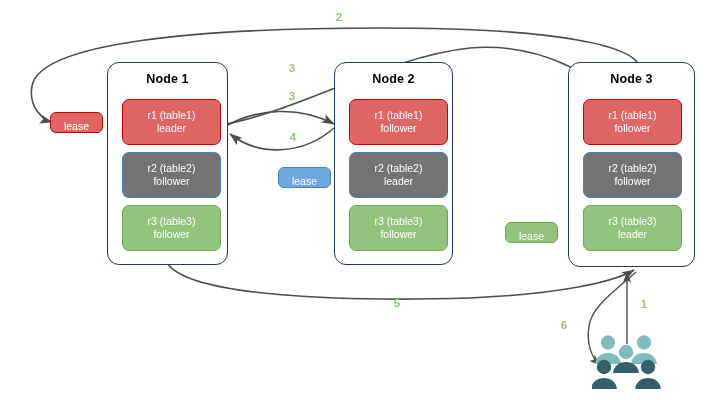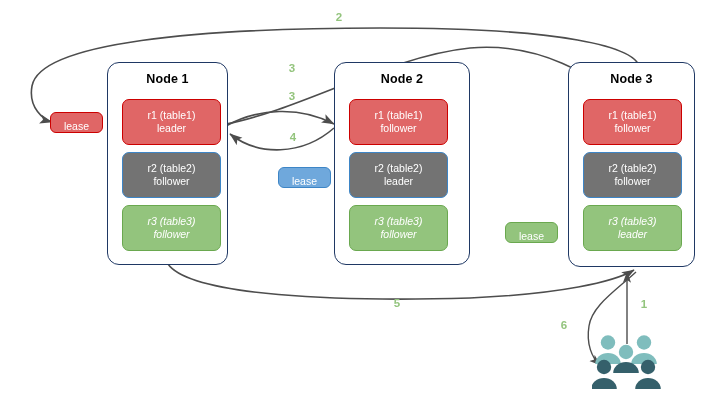--- a/index.html
+++ b/index.html
@@ -52,21 +52,21 @@
     align-items: center;
     justify-content: center;
     color: #ffffff;
     font-size: 10.5px;
     line-height: 13px;
     text-align: center;
   }
   .replica .ln { display: block; }
   .rep-red   { background: #e06666; border: 1.3px solid #cc0000; }
   .rep-blue  { background: #737373; border: 1.3px solid #3d85c6; }
-  .rep-green { background: #93c47d; border: 1.3px solid #6aa84f; font-style: italic; }
+  .rep-green { background: #93c47d; border: 1.3px solid #6aa84f; }
 
   .lease {
     position: absolute;
     box-sizing: border-box;
     border-radius: 6px;
     display: flex;
     align-items: flex-end;
     justify-content: center;
     color: #ffffff;
     font-size: 10.5px;
@@ -139,21 +139,21 @@
       <span class="ln">r2 (table2)</span>
       <span class="ln">follower</span>
     </div>
 
     <div class="replica rep-green" style="left:14px; top:142px; width:99px; height:46px;">
       <span class="ln">r3 (table3)</span>
       <span class="ln">follower</span>
     </div>
   </div>
 
-  <div class="node-box" style="left:334px; top:62px; width:136px; height:203px;">
+  <div class="node-box" style="left:334px; top:62px; width:119px; height:203px;">
     <div class="node-title">Node 2</div>
 
     <div class="replica rep-red" style="left:14px; top:36px; width:99px; height:46px;">
       <span class="ln">r1 (table1)</span>
       <span class="ln">follower</span>
     </div>
 
     <div class="replica rep-blue" style="left:14px; top:89px; width:99px; height:46px;">
       <span class="ln">r2 (table2)</span>
       <span class="ln">leader</span>

